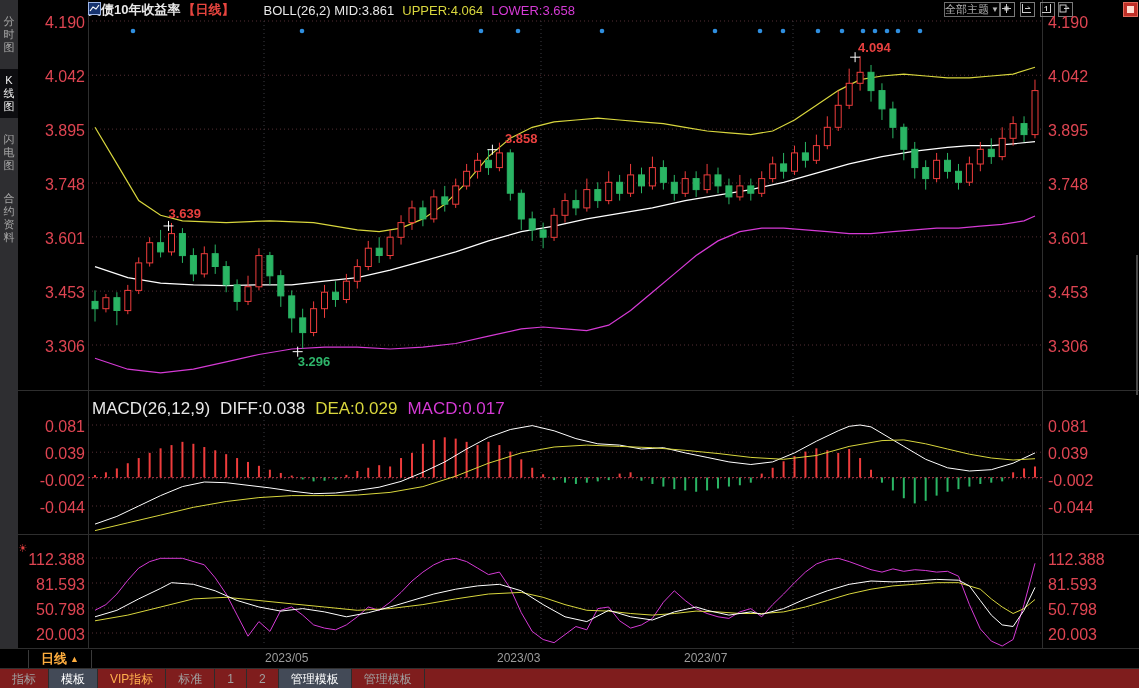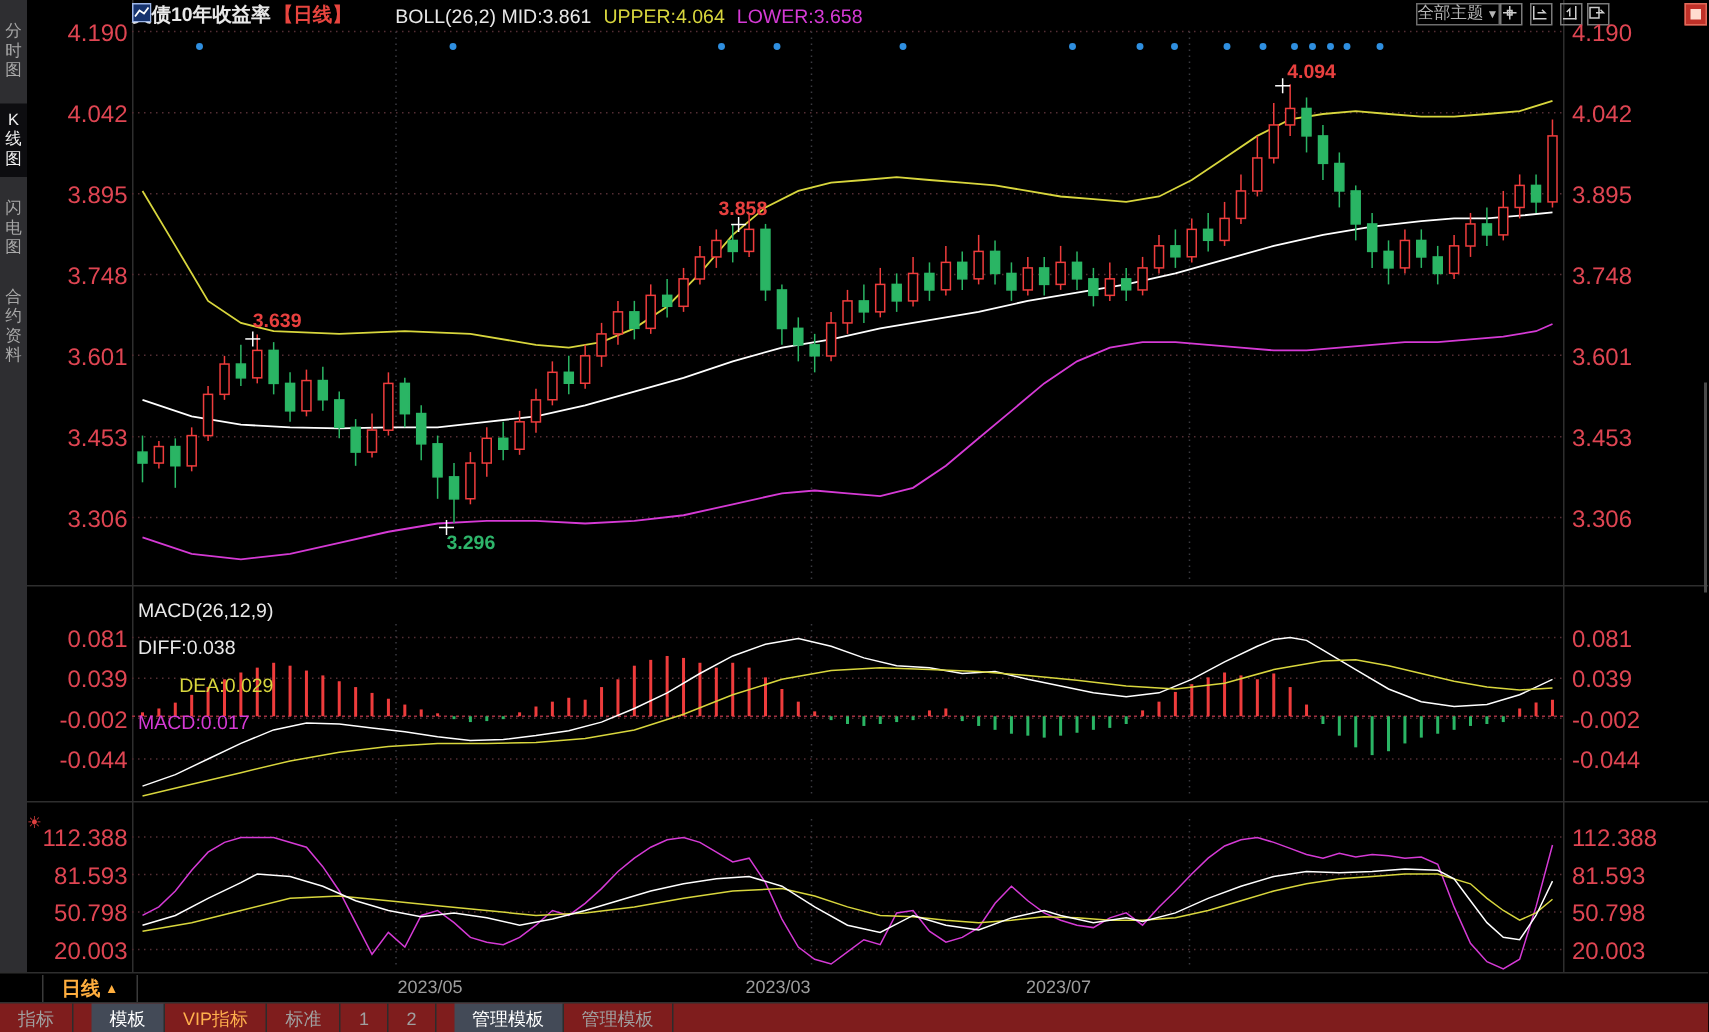--- a/index.html
+++ b/index.html
@@ -19,40 +19,40 @@
   .mini-chart-icon{width:13px;height:13px;display:inline-block;}
   
   .theme-dd{left:944px;top:2px;width:54px;height:13px;border:1px solid #6d6d6d;color:#b5b5b5;
             font-size:11px;line-height:13px;text-align:center;display:flex;align-items:center;
             justify-content:center;gap:2px;cursor:pointer;}
   .tool-box{top:2px;width:13px;height:13px;border:1px solid #7a7a7a;display:flex;
             align-items:center;justify-content:center;cursor:pointer;}
   .badge{left:1123px;top:2px;width:13px;height:13px;background:#c03028;border:1px solid #e06a5a;}
   .badge:after{content:"";position:absolute;left:3px;top:3px;width:7px;height:7px;background:#ffdcd0;}
   
-  .ind-row{display:flex;gap:10px;font-size:13px;white-space:nowrap;flex-direction:column;}
+  .ind-row{display:flex;gap:10px;font-size:17px;white-space:nowrap;}
   .lbl-white{color:#e8e8e8;} .lbl-yellow{color:#d8d63d;text-align:right;} .lbl-magenta{color:#d53ad5;}
   .kdj-gear{left:18px;top:542px;font-size:11px;color:#e04040;}
   
   .ytick{position:absolute;font-size:16px;color:#df4552;}
   .ytick.l{left:15px;width:70px;text-align:right;}
   .ytick.r{left:1048px;width:72px;text-align:left;}
   .xlabel{position:absolute;top:651px;font-size:12px;color:#9c9c9c;}
   .ann{position:absolute;font-size:13px;font-weight:bold;white-space:nowrap;}
   
   .status-row{left:0;top:648px;width:1139px;height:20px;border-top:1px solid #2e2e2e;}
   .period-cell{position:absolute;left:28px;top:1px;width:62px;height:18px;border-left:1px solid #3a3a3a;
                border-right:1px solid #3a3a3a;color:#ffae3e;font-size:13px;font-weight:bold;
                display:flex;align-items:center;justify-content:center;gap:3px;cursor:pointer;}
   .period-cell .arr{font-size:9px;}
   .tab-row{left:0;top:668px;width:1139px;height:20px;background:#7f1d1d;border-top:1px solid #303030;
            display:flex;align-items:stretch;font-size:12px;}
   .tab{padding:0 12px;display:flex;align-items:center;color:#a0a0a0;border-right:1px solid #2c2c2c;
        cursor:pointer;white-space:nowrap;}
-  .tab.selected{background:#434a57;color:#ffffff;margin-left:12px;}
+  .tab.selected{background:#434a57;color:#ffffff;}
   .tab.vip{color:#ffb04d;}
   .scroll-h{left:545px;top:669px;width:325px;height:2px;background:#5a5a5a;}
   .scroll-v{left:1136px;top:255px;width:2px;height:140px;background:#4a4a4a;}
   svg{position:absolute;left:0;top:0;}
 </style>
 </head>
 <body>
 
 <div id="app">
   <svg id="chart" width="1139" height="688">
@@ -488,21 +488,21 @@
       <span class="ytick l" style="top:576px">81.593</span>
       <span class="ytick r" style="top:576px">81.593</span>
       <span class="ytick l" style="top:601px">50.798</span>
       <span class="ytick r" style="top:601px">50.798</span>
       <span class="ytick l" style="top:626px">20.003</span>
       <span class="ytick r" style="top:626px">20.003</span>
       <span class="xlabel" style="left:265px">2023/05</span>
       <span class="xlabel" style="left:497px">2023/03</span>
       <span class="xlabel" style="left:684px">2023/07</span>
       <span class="ann" style="left:858.1px;top:40.18552036199097px;color:#e8403f">4.094</span>
-      <span class="ann" style="left:479px;top:130.6832579185521px;color:#e8403f">3.858</span>
+      <span class="ann" style="left:505px;top:130.6832579185521px;color:#e8403f">3.858</span>
       <span class="ann" style="left:168.51px;top:205.95022624434404px;color:#e8403f">3.639</span>
       <span class="ann" style="left:297.66999999999996px;top:353.6651583710408px;color:#2eb56a">3.296</span>
     </div>
 
   <div class="abs status-row">
     <div class="period-cell">
       <span>日线</span>
       <span class="arr">▲</span>
     </div>
   </div>

